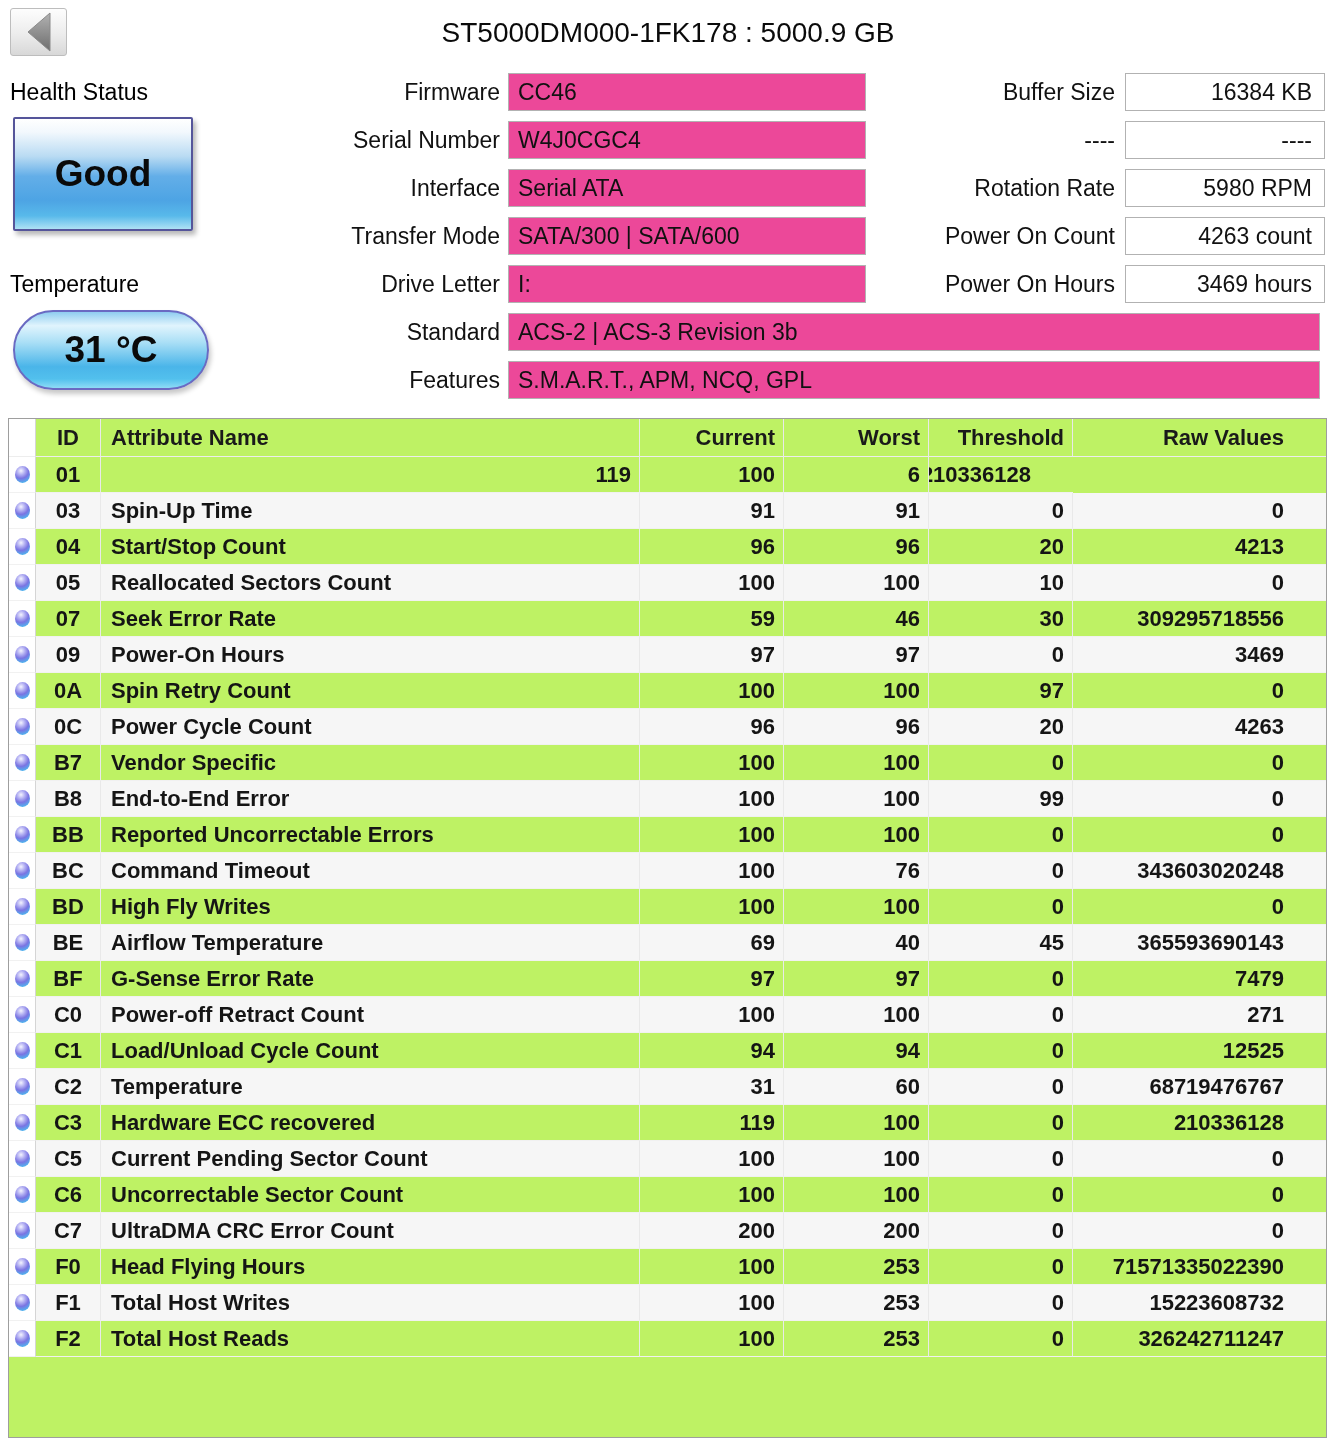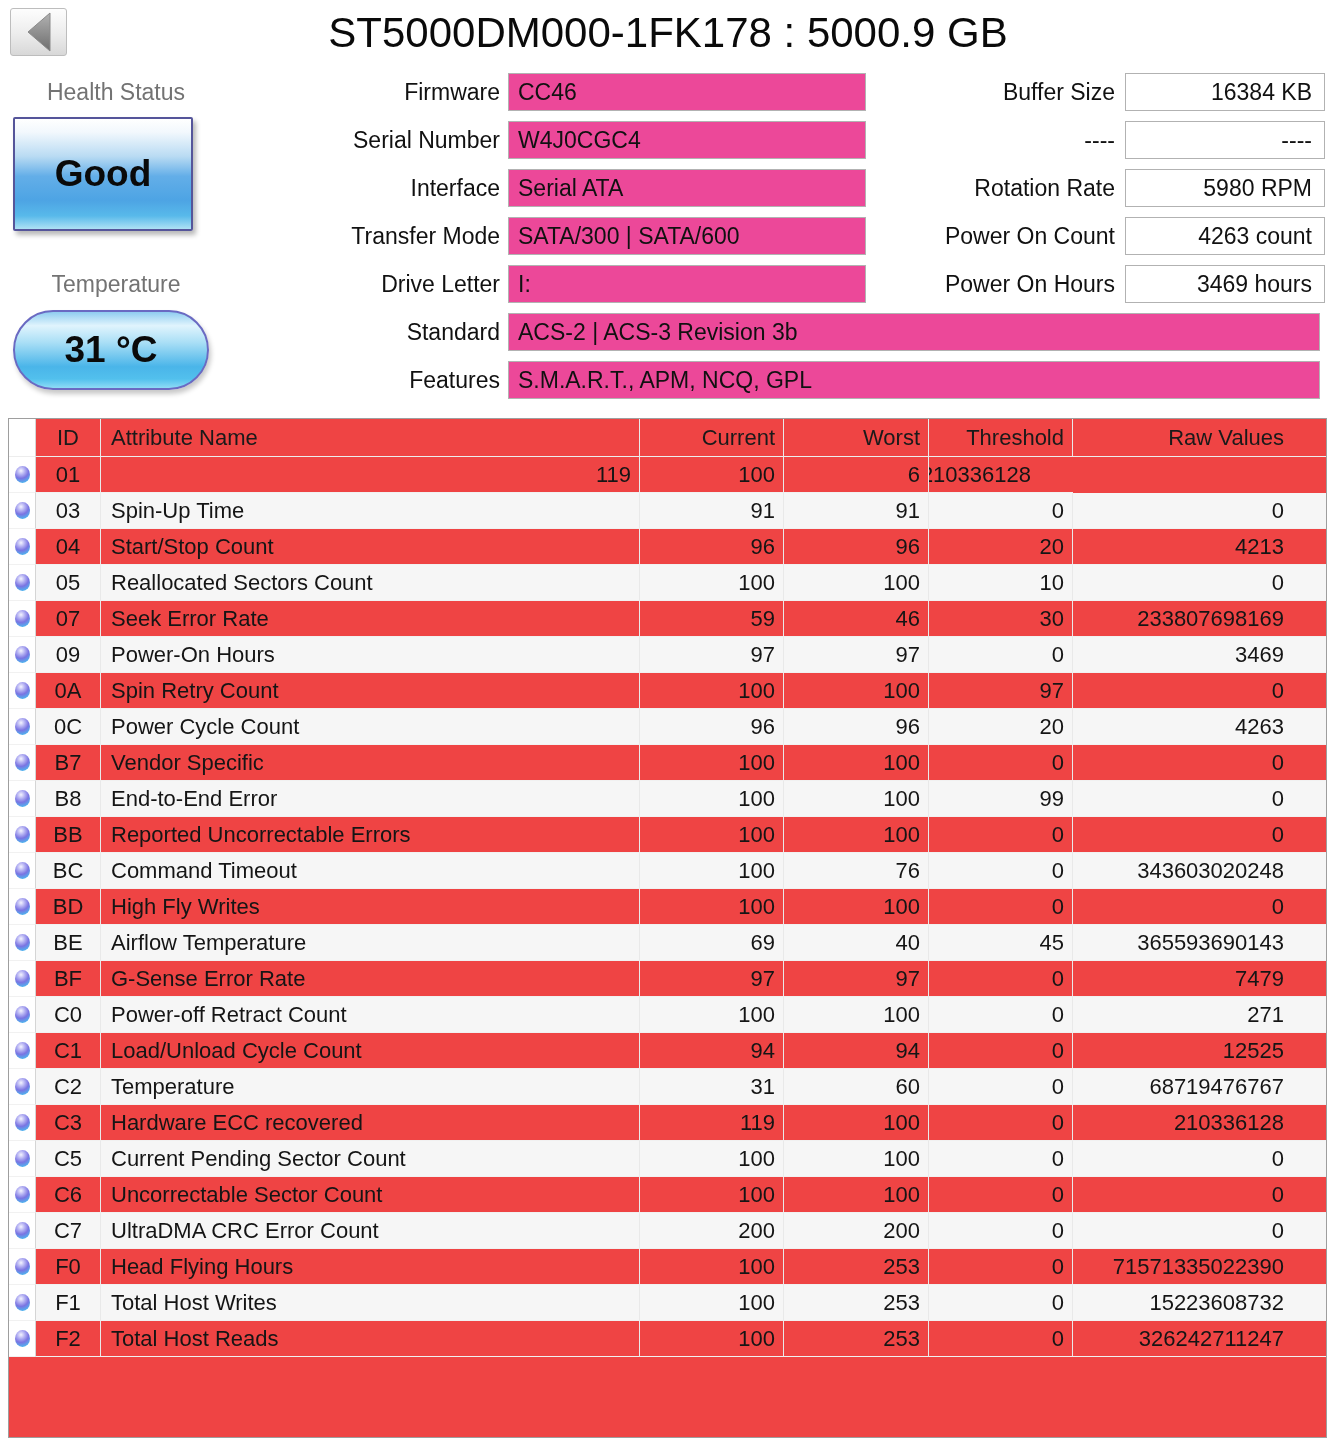--- a/index.html
+++ b/index.html
@@ -15,28 +15,28 @@
   
   .back-btn {
     position:absolute; left:10px; top:8px; width:57px; height:48px;
     background:linear-gradient(180deg,#fdfdfd 0%,#ececec 55%,#d8d8d8 100%);
     border:1px solid #bdbdbd; border-radius:3px;
     display:flex; align-items:center; justify-content:center;
     cursor:pointer;
   }
   .page-title {
     position:absolute; left:0; top:4px; width:1336px; height:58px;
-    text-align:center; font-size:42px; line-height:58px; color:#0a0a0a;
+    text-align:center; font-size:28px; line-height:58px; color:#0a0a0a;
     white-space:nowrap;
   }
 
   
   .health-label, .temp-label {
-    position:absolute; left:17px; width:198px; text-align:center;
-    font-size:23px; color:#737373;
+    position:absolute; left:10px; width:198px; 
+    font-size:23px; color:#000000;
   }
   .health-label { top:79px; }
   .temp-label   { top:271px; }
 
   .good-btn {
     position:absolute; left:13px; top:117px; width:180px; height:114px;
     border:2px solid #55559a; border-radius:2px;
     background:linear-gradient(180deg,#ffffff 0%,#f2f8fd 12%,#b9dbf3 34%,#63aee8 52%,#4da4e4 74%,#58b9ea 88%,#aee1f4 100%);
     box-shadow:3px 4px 5px rgba(0,0,0,0.28);
     display:flex; align-items:center; justify-content:center;
@@ -76,21 +76,21 @@
   .stat-row .f-box {
     position:absolute; left:1125px; width:200px; height:38px;
     border:1px solid #b2b2b2; background:#fff;
     font-size:23px; line-height:36px; padding-right:12px; text-align:right;
     white-space:nowrap; overflow:hidden;
   }
 
   
   .smart-table {
     position:absolute; left:8px; top:418px; width:1319px; height:1020px;
-    border:1px solid #9e9e9e; background:#ef4444; overflow:hidden;
+    border:1px solid #9e9e9e; background:#bef264; overflow:hidden;font-weight:bold;
   }
   .t-row {
     display:grid;
     grid-template-columns:27px 65px 539px 144px 145px 144px 1fr;
     height:36px; align-items:center;
   }
   .t-row.t-head { height:38px; }
   .t-cell {
     height:100%; display:flex; align-items:center;
     font-size:22px; color:#151515;
@@ -261,21 +261,21 @@
 
   <div class="t-row">
     <div class="t-cell c-dot">
             <span class="orb"></span>
           </div>
     <div class="t-cell c-id">07</div>
     <div class="t-cell c-attr">Seek Error Rate</div>
     <div class="t-cell c-num">59</div>
     <div class="t-cell c-num">46</div>
     <div class="t-cell c-num">30</div>
-    <div class="t-cell c-raw">233807698169</div>
+    <div class="t-cell c-raw">309295718556</div>
   </div>
 
   <div class="t-row">
     <div class="t-cell c-dot">
             <span class="orb"></span>
           </div>
     <div class="t-cell c-id">09</div>
     <div class="t-cell c-attr">Power-On Hours</div>
     <div class="t-cell c-num">97</div>
     <div class="t-cell c-num">97</div>

